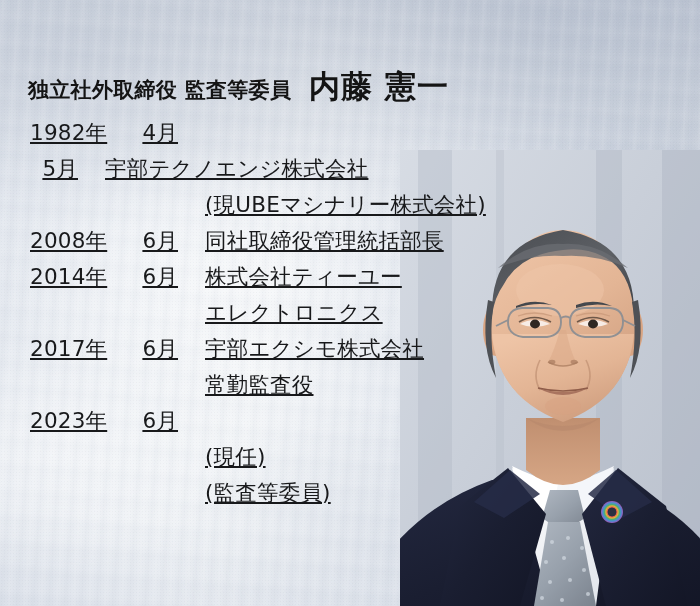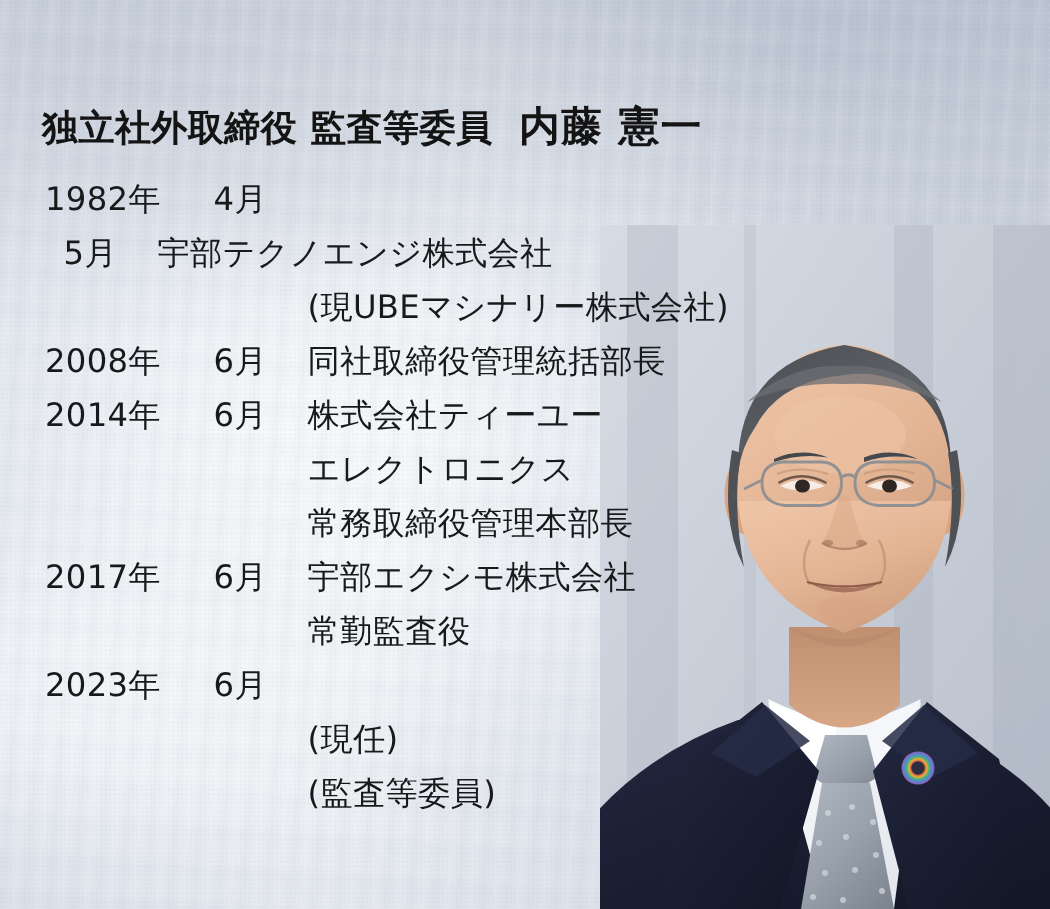--- a/index.html
+++ b/index.html
@@ -92,42 +92,43 @@
   .headline {
     position: absolute;
     left: 28px;
     top: 66px;
     white-space: nowrap;
     color: #141414;
     font-weight: 700;
     letter-spacing: .3px;
   }
   .headline .role {
-    font-size: 24px;
+    font-size: 21px;
   }
   .headline .person {
-    font-size: 27px;
+    font-size: 31px;
     margin-left: 12px;
     letter-spacing: 1px;
   }
 
   .history {
     position: absolute;
     left: 30px;
     top: 118px;
     width: 640px;
   }
   .hrow {
     display: flex;
     align-items: baseline;
     height: 36px;
     color: #18191b;
     font-size: 21.5px;
     letter-spacing: .2px;
     white-space: nowrap;
+    text-decoration: underline;
   }
   .hrow .year {
     width: 100px;
     flex: 0 0 100px;
     text-align: left;
   }
   .hrow .month {
     width: 48px;
     flex: 0 0 48px;
     text-align: right;
@@ -327,24 +328,20 @@
       </div>
       <div class="hrow">
         <span class="year">2014年</span>
         <span class="month">6月</span>
         <span class="desc">株式会社ティーユー</span>
       </div>
       <div class="hrow cont">
         <span class="spacer"></span>
         <span class="desc">エレクトロニクス</span>
       </div>
-      <div class="hrow cont">
-        <span class="spacer"></span>
-        <span class="desc">常務取締役管理本部長</span>
-      </div>
       <div class="hrow">
         <span class="year">2017年</span>
         <span class="month">6月</span>
         <span class="desc">宇部エクシモ株式会社</span>
       </div>
       <div class="hrow cont">
         <span class="spacer"></span>
         <span class="desc">常勤監査役</span>
       </div>
       <div class="hrow">

